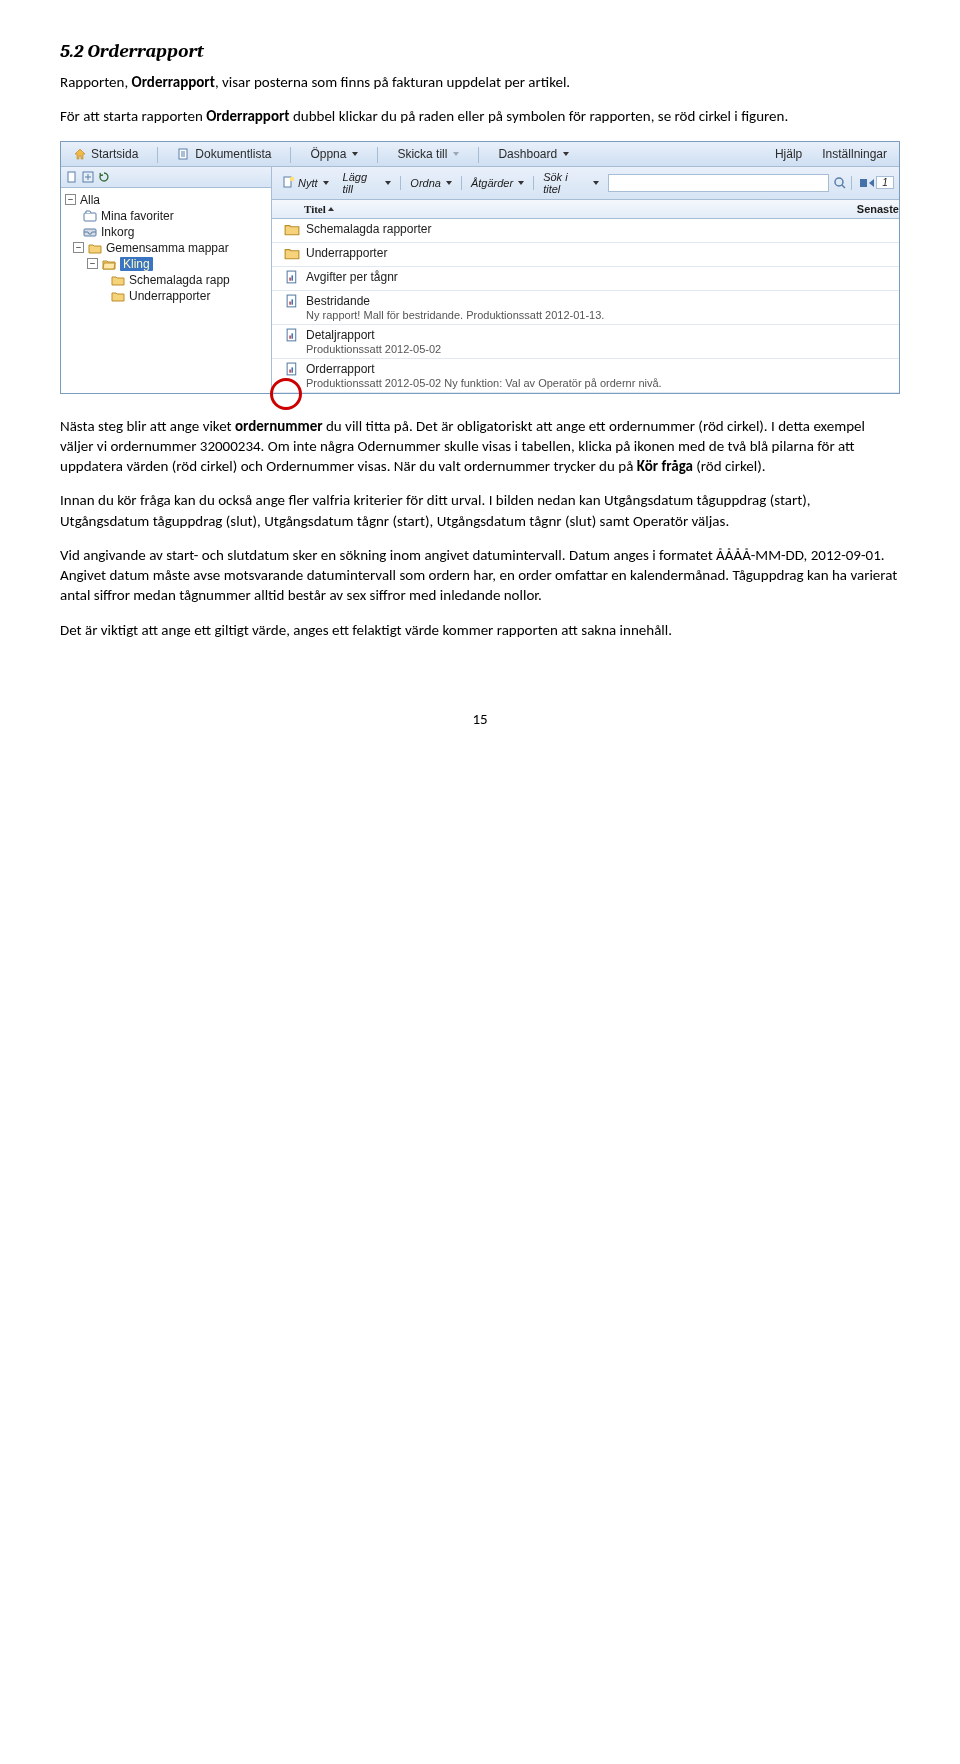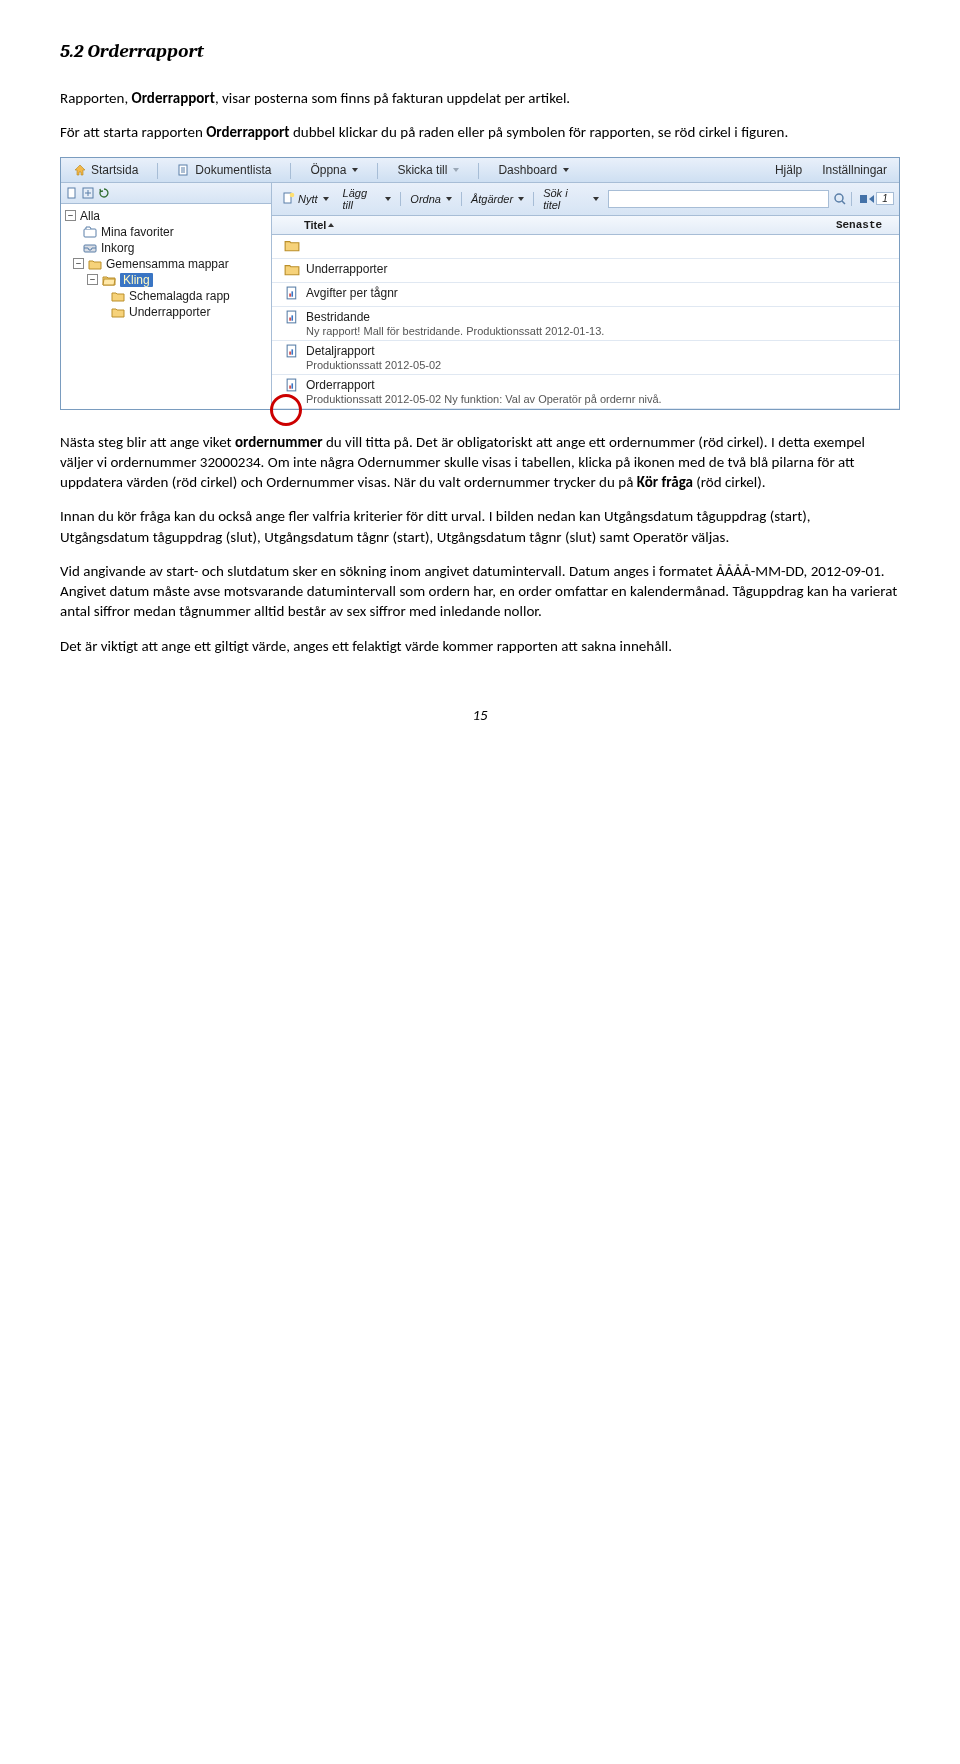--- a/index.html
+++ b/index.html
@@ -9,21 +9,21 @@
     font-size: 15px;
     color: #000;
     background: #fff;
     width: 840px;
   }
   h2 {
     font-family: Cambria, Georgia, serif;
     font-style: italic;
     font-weight: bold;
     font-size: 19px;
-    margin: 0 0 26px 0;
+    margin: 0 0 10px 0;
     color: #000;
   }
   p {
     margin: 0 0 14px 0;
     line-height: 1.35;
   }
   .screenshot {
     border: 1px solid #7a9cbf;
     background: #dfe9f5;
     font-family: Tahoma, Arial, sans-serif;
@@ -147,22 +147,22 @@
   }
   .list-header {
     background: linear-gradient(#f4f8fd, #e3ecf7);
     border-bottom: 1px solid #a7bdd6;
     display: flex;
     font-size: 11px;
     font-weight: bold;
     padding: 3px 0;
   }
   .list-header .col-icon { width: 28px; }
-  .list-header .col-title { flex: 1; padding-left: 4px; display:flex; align-items:center; }
-  .list-header .col-senaste { width: 80px; text-align: center; font-family: Liberation Mono, monospace; }
+  .list-header .col-title { flex: 1; padding-left: 4px; display:flex; align-items:center; font-family:Liberation Serif, serif;}
+  .list-header .col-senaste { width: 80px; text-align: right; }
   .list-row {
     display: flex;
     border-bottom: 1px solid #e0e8f2;
     padding: 3px 0 2px 0;
     min-height: 18px;
   }
   .list-row .col-icon {
     width: 28px;
     display: flex;
     justify-content: flex-end;
@@ -190,23 +190,22 @@
   .pager-arrow {
     width:0;height:0;border-top:4px solid transparent;border-bottom:4px solid transparent;
   }
   .pager-arrow.left { border-right:5px solid #4472a8;}
   .page-num {
     border:1px solid #a7bdd6; background:#fff; font-size:10px; padding:0 3px; min-width:10px; text-align:center;
   }
   .disabled { color: #9aa7b6; }
   .page-number {
     text-align: center;
-    margin-top: 50px;
+    margin-top: 70px;
     font-size: 15px;
-    font-style: italic;
   }
 </style>
 </head>
 <body>
 
 <h2>5.2 Orderrapport</h2>
 
 <p>
   Rapporten, <b>Orderrapport</b>, visar posterna som finns på fakturan uppdelat per artikel.
 </p>
@@ -376,20 +375,21 @@
       </div>
 
       <div class="list-body">
 
         <div class="list-row">
           <div class="col-icon">
               <svg width="16" height="14" viewBox="0 0 14 12">
                 <path d="M1 3 h4 l1 1 h7 v7 h-12 z" fill="#f6d27a" stroke="#bb8f2a"></path>
               </svg>
             </div>
+          <div class="col-title"><span>Schemalagda rapporter</span></div>
         </div>
         <div class="list-row">
           <div class="col-icon">
               <svg width="16" height="14" viewBox="0 0 14 12">
                 <path d="M1 3 h4 l1 1 h7 v7 h-12 z" fill="#f6d27a" stroke="#bb8f2a"></path>
               </svg>
             </div>
           <div class="col-title"><span>Underrapporter</span></div>
         </div>
         <div class="list-row">

